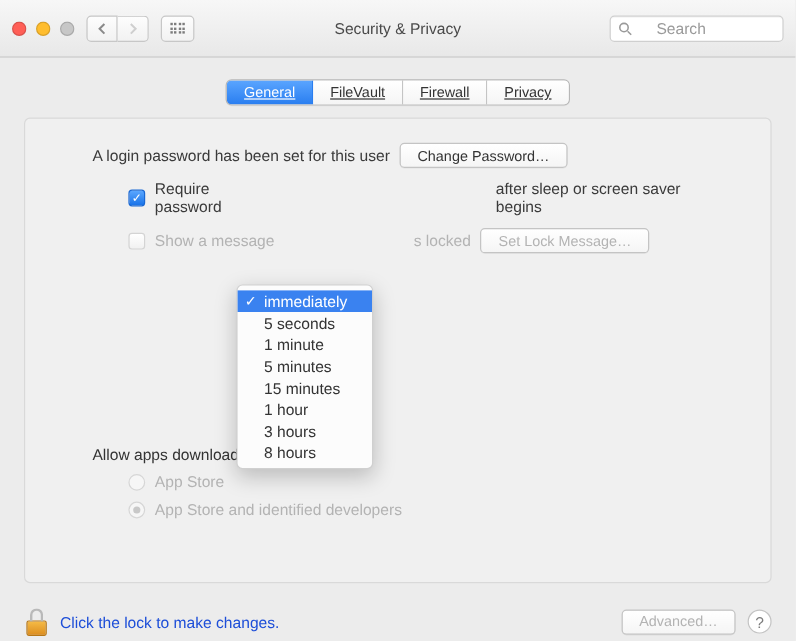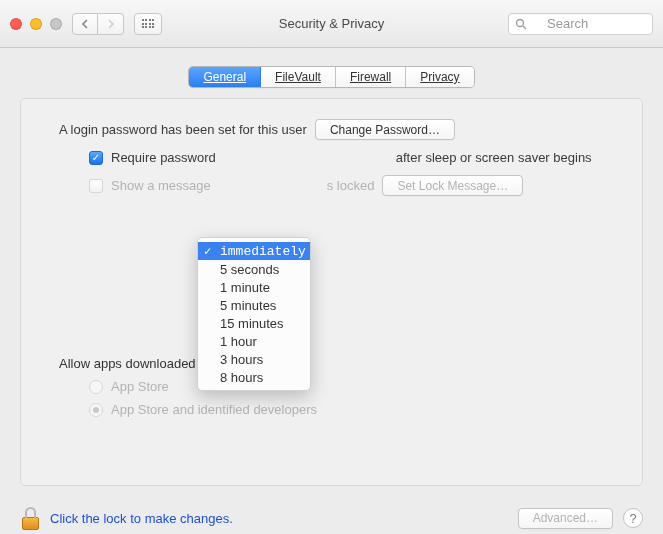--- a/index.html
+++ b/index.html
@@ -24,32 +24,32 @@
     .search svg { flex-shrink: 0; }
 
     
     .tabs { display: flex; justify-content: center; margin: 18px 0 10px; }
     .seg { display: flex; border: 1px solid #b7b7b7; border-radius: 5px; overflow: hidden; box-shadow: 0 0.5px 0 rgba(0,0,0,0.05); }
     .seg button { height: 20px; padding: 0 14px; background: linear-gradient(#ffffff,#f5f5f5); border: none; border-right: 1px solid #c4c4c4; font-size: 12px; color: #333; text-decoration: underline; }
     .seg button:last-child { border-right: none; }
     .seg button.active { background: linear-gradient(#5aa5ff,#2a7ef0); color: #fff; border-right-color: #2a7ef0; }
 
     
-    .panel { margin: 0 20px 12px; background: #f0f0f0; border: 1px solid #d9d9d9; border-radius: 5px; height: 388px; padding: 20px 16px; position: relative; }
+    .panel { margin: 0 20px 12px; background: #f0f0f0; border: 1px solid #d9d9d9; border-radius: 5px; height: 388px; padding: 20px 34px; position: relative; }
     .row { display: flex; align-items: center; gap: 8px; font-size: 13px; color: #3a3a3a; }
     .first-row { margin-left: 22px; }
     .std-btn { height: 21px; padding: 0 14px; background: linear-gradient(#ffffff,#f5f5f5); border: 1px solid #c4c4c4; border-radius: 4px; font-size: 12px; color: #333; box-shadow: 0 0.5px 0 rgba(0,0,0,0.06); }
     .std-btn.disabled { color: #b3b3b3; }
     .line2 { margin-top: 10px; margin-left: 52px; position: relative; }
     .line3 { margin-top: 10px; margin-left: 52px; color: #b3b3b3; }
     .chk { width: 14px; height: 14px; border-radius: 3px; background: linear-gradient(#5aa7ff,#1973e8); display: inline-flex; align-items: center; justify-content: center; color: #fff; font-size: 10px; flex-shrink: 0; border: 0.5px solid #1968d4; }
     .chk.empty { background: linear-gradient(#ffffff,#f1f1f1); border: 1px solid #d4d4d4; color: transparent; }
     .dropdown-menu { position: absolute; left: 176px; top: 138px; width: 114px; background: #fcfcfc; border: 1px solid #d0d0d0; border-radius: 5px; box-shadow: 0 6px 18px rgba(0,0,0,0.22); padding: 4px 0; z-index: 20; }
     .dropdown-menu .item { height: 18px; display: flex; align-items: center; font-size: 13px; padding: 0 10px 0 22px; color: #333; position: relative; }
-    .dropdown-menu .item.selected { background: #3a82f0; color: #fff; font-family: Liberation Mono, monospace; }
+    .dropdown-menu .item.selected { background: #3a82f0; color: #fff; }
     .dropdown-menu .item.selected::before { content: '✓'; position: absolute; left: 6px; font-size: 12px; }
     .line2 .after-sleep { margin-left: 172px; }
 
     .section2 { margin-top: 160px; margin-left: 22px; }
     .radio-row { display: flex; align-items: center; gap: 8px; margin-left: 30px; margin-top: 8px; color: #b3b3b3; text-align: right; }
     .radio { width: 14px; height: 14px; border: 1px solid #d6d6d6; border-radius: 50%; background: #f6f6f6; display: inline-flex; align-items: center; justify-content: center; }
     .radio.sel::after { content: ''; width: 6px; height: 6px; background: #c8c8c8; border-radius: 50%; }
 
     
     .footer { display: flex; align-items: center; padding: 0 20px; height: 40px; gap: 10px; }

